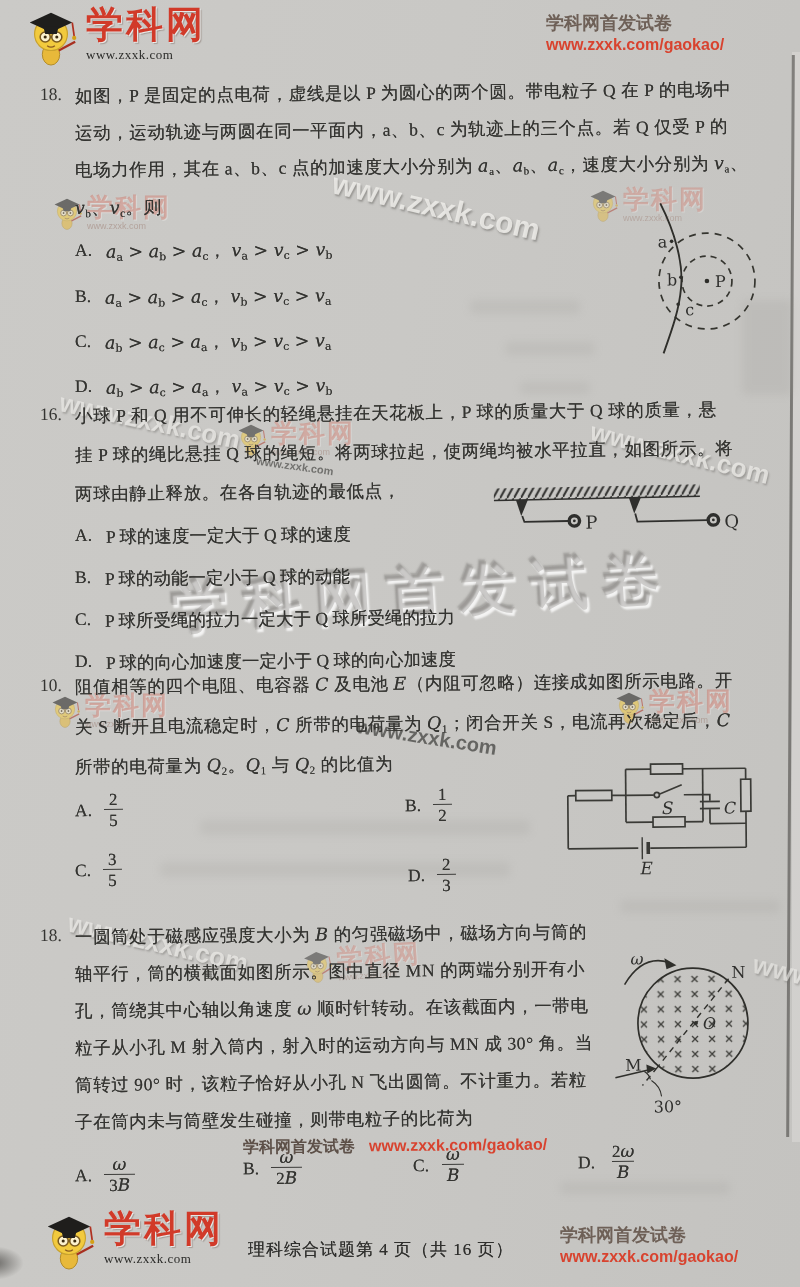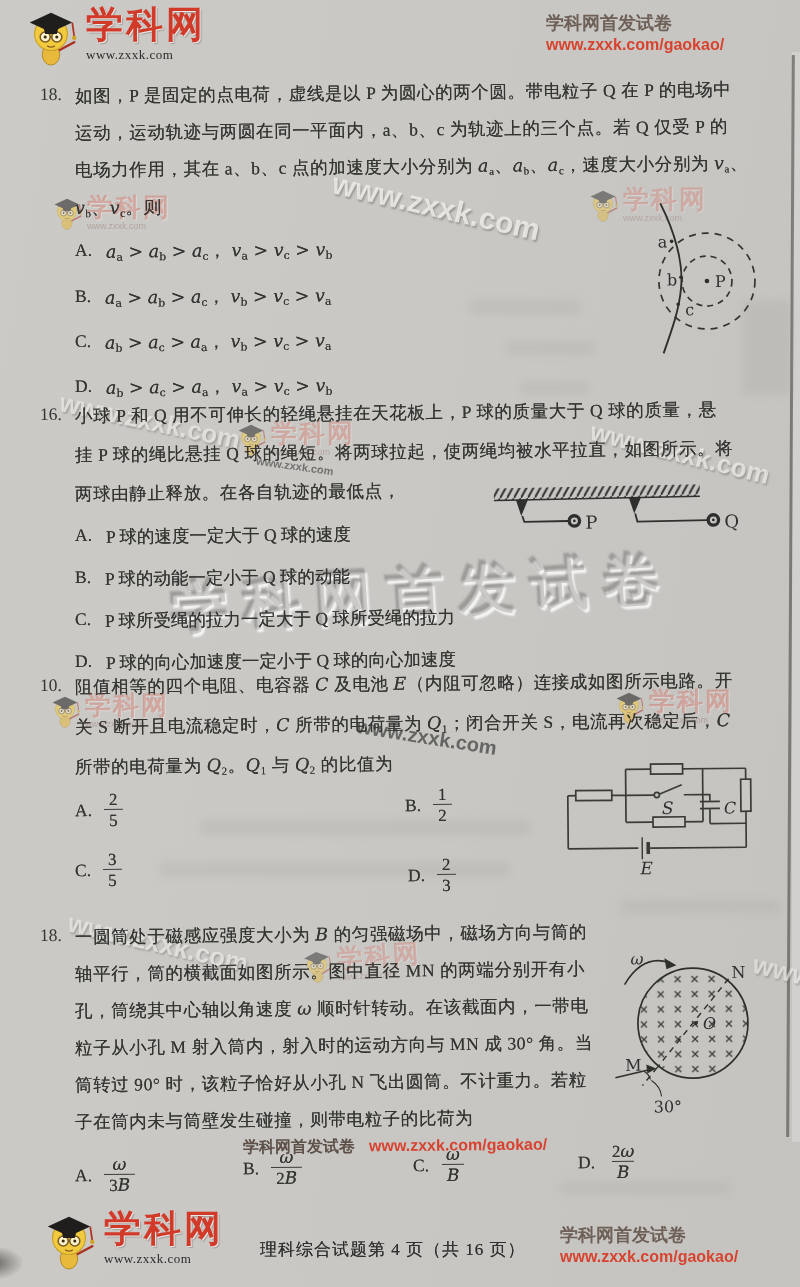--- a/index.html
+++ b/index.html
@@ -51,21 +51,21 @@
     text-shadow:1px 1px 0 rgba(255,255,255,.5); letter-spacing:2px; line-height:1;}
   .wm-logo-url{font-size:9px; color:rgba(130,80,65,.6); font-family:"Liberation Sans",sans-serif;}
   
   .bleed{position:absolute; background:#8e8c87; opacity:.14; filter:blur(4px); border-radius:4px; pointer-events:none;}
   .edge-line{position:absolute; left:789px; top:55px; width:2.5px; height:1082px;
     background:rgba(62,60,56,.55); transform:rotate(.3deg); filter:blur(.4px);}
   .edge-light{position:absolute; left:792px; top:52px; width:8px; height:1090px; background:rgba(226,225,221,.45);}
   .corner-blob{position:absolute; left:-6px; top:1246px; width:30px; height:34px;
     background:radial-gradient(ellipse at left center, rgba(40,38,35,.6), rgba(40,38,35,0) 70%);}
   .footer-center{position:absolute; font-size:17px; letter-spacing:1px; color:#2f2f2d;
-    text-shadow:0 0 .4px rgba(40,40,38,.8);margin-left:12px;}
+    text-shadow:0 0 .4px rgba(40,40,38,.8);}
 </style>
 </head>
 <body>
 
 <svg width="0" height="0" style="position:absolute">
   <defs>
     <g id="mascot-sym">
       <ellipse cx="30" cy="50" rx="9" ry="11" fill="#e8b93a" stroke="#b08a26" stroke-width="1"></ellipse>
       <line x1="38" y1="46" x2="55" y2="37" stroke="#a83020" stroke-width="2.4"></line>
       <circle cx="30" cy="29" r="17" fill="#f2ca3e" stroke="#c9a22e" stroke-width="1.2"></circle>

